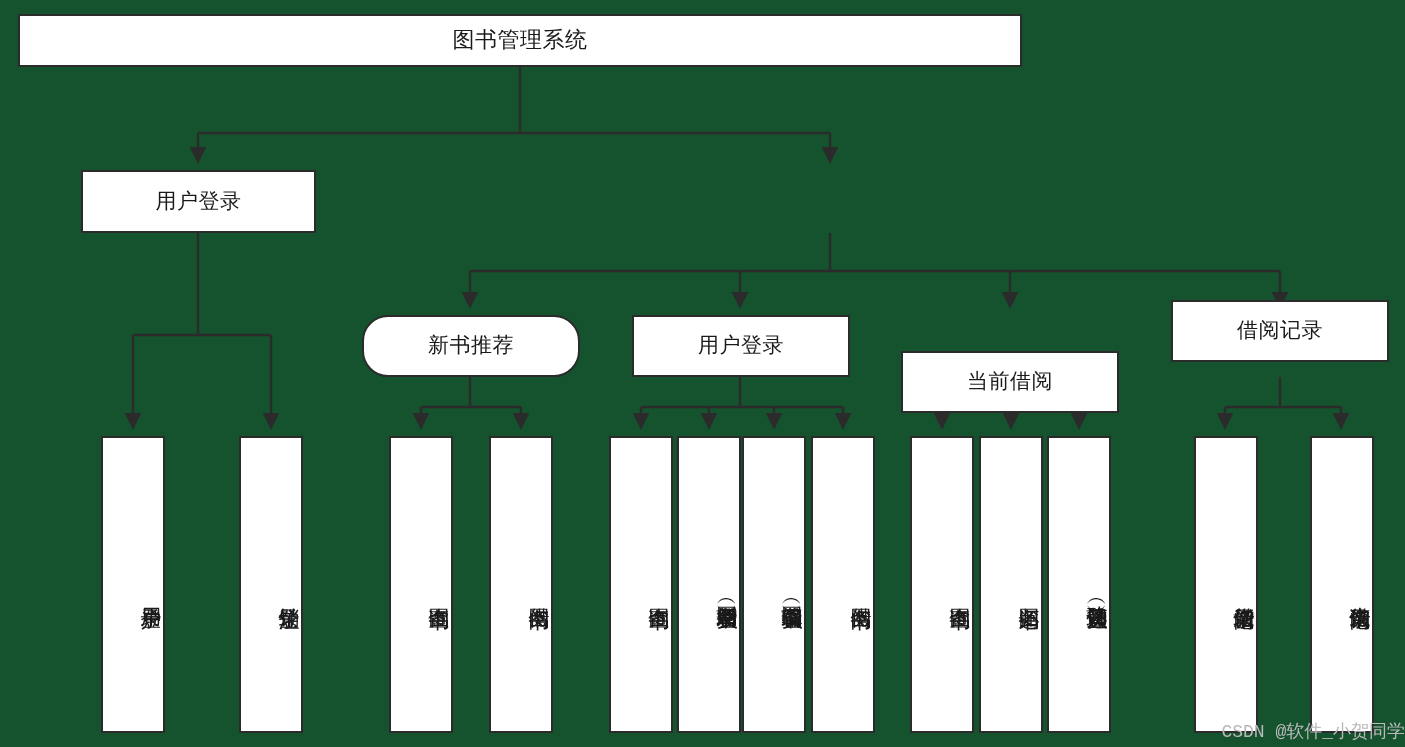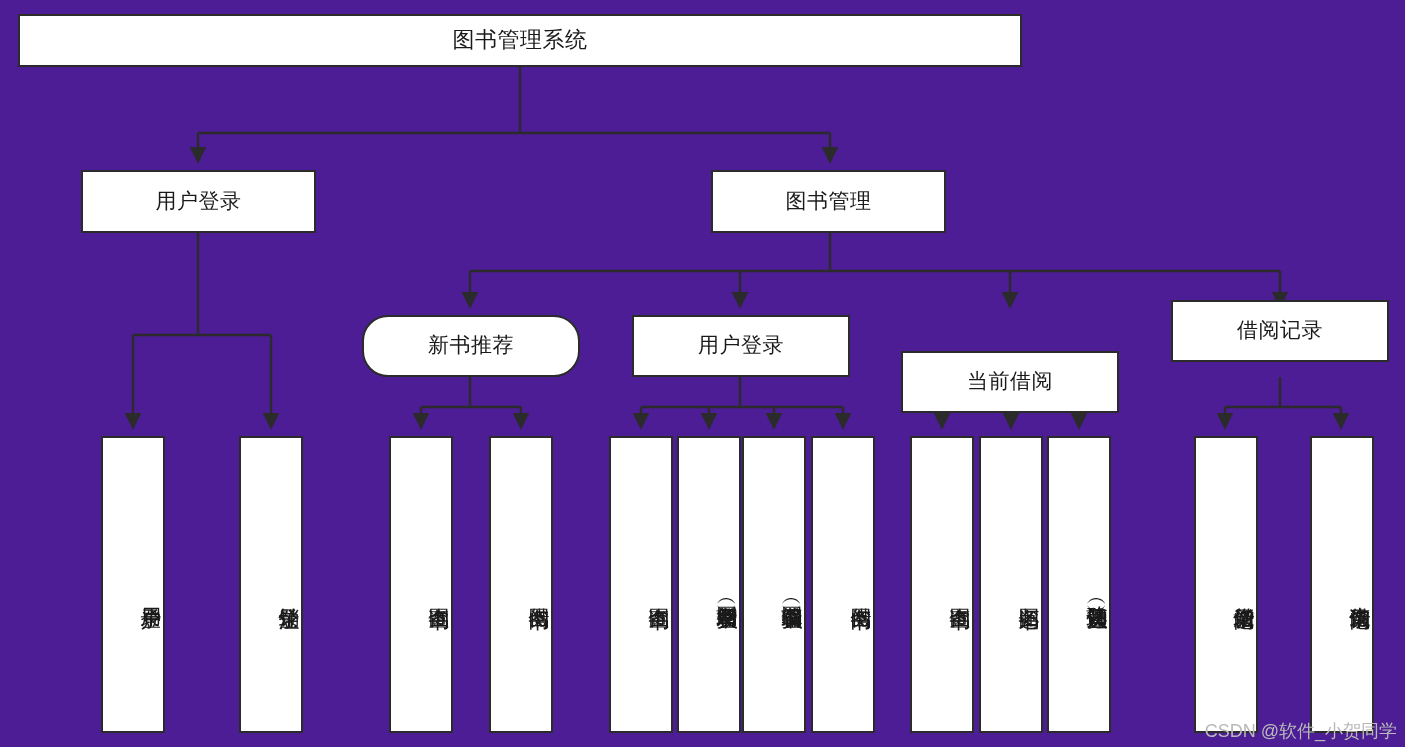--- a/index.html
+++ b/index.html
@@ -7,21 +7,21 @@
     padding: 0;
     background: #ffffff;
   }
   body {
     font-family: "DejaVu Sans", "Liberation Sans", sans-serif;
   }
   #diagram-root {
     position: relative;
     width: 1405px;
     height: 747px;
-    background: #4c1d95;
+    background: #14532d;
     overflow: hidden;
   }
   svg.edges {
     position: absolute;
     left: 0;
     top: 0;
     width: 1405px;
     height: 747px;
     pointer-events: none;
   }
@@ -55,25 +55,25 @@
   .node.vertical .vlabel {
     writing-mode: vertical-rl;
     text-orientation: upright;
     white-space: nowrap;
   }
   .node.root {
     font-size: 22px;
   }
   .watermark {
     position: absolute;
-    right: 8px;
+    right: 0;
     bottom: 4px;
     font-size: 18px;
     color: #b9b9b9;
-    font-family: Liberation Sans, sans-serif;
+    font-family: Liberation Mono, monospace;
     white-space: nowrap;
     user-select: none;
   }
 </style>
 </head>
 <body>
 
 <div id="diagram-root">
 
   <svg class="edges" viewBox="0 0 1405 747" xmlns="http://www.w3.org/2000/svg">
@@ -126,23 +126,20 @@
     </g>
   </svg>
 
   <div class="node horizontal root" style="left:18px; top:14px; width:1004px; height:53px;">
     <span>图书管理系统</span>
   </div>
 
   <div class="node horizontal" style="left:81px; top:170px; width:235px; height:63px;">
     <span>用户登录</span>
   </div>
-  <div class="node horizontal" style="left:711px; top:170px; width:235px; height:63px;">
-    <span>图书管理</span>
-  </div>
 
   <div class="node horizontal" style="left:362px; top:315px; width:218px; height:62px;border-radius:26px;">
     <span>新书推荐</span>
   </div>
   <div class="node horizontal" style="left:632px; top:315px; width:218px; height:62px;">
     <span>用户登录</span>
   </div>
   <div class="node horizontal" style="left:901px; top:315px; width:218px; height:62px;margin-top:36px;">
     <span>当前借阅</span>
   </div>

